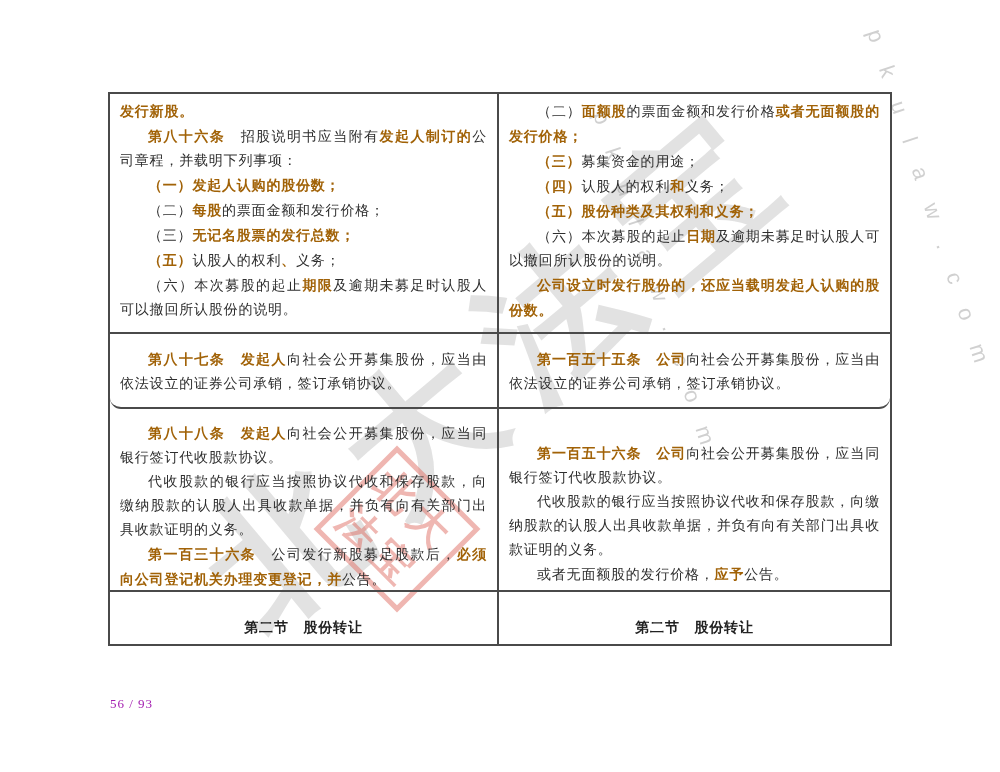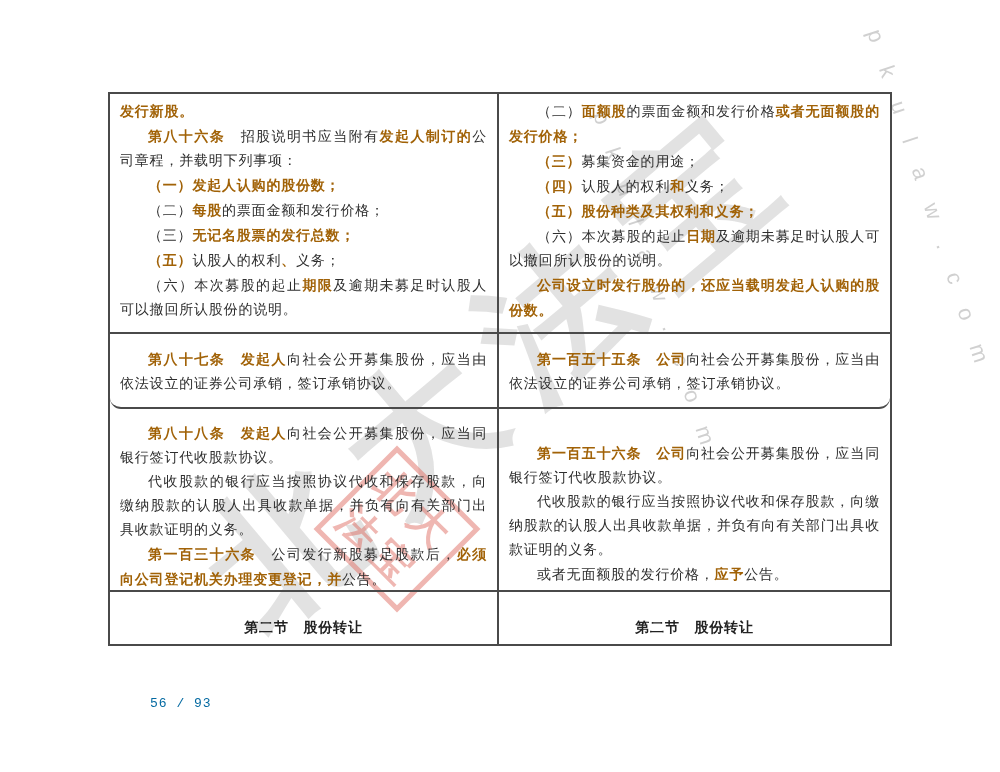--- a/index.html
+++ b/index.html
@@ -67,23 +67,22 @@
     font-family:"Liberation Sans","DejaVu Sans",sans-serif;
   }
   .seg-bold{
     color:#222222;font-weight:bold;
     font-family:"Liberation Sans","DejaVu Sans",sans-serif;
   }
 
   
   .page-number{
     position:absolute;left:110px;top:696px;z-index:2;
-    font-size:13px;letter-spacing:1px;color:#0369a1;
-    font-family:Liberation Mono, monospace;
-    margin-left:40px;
+    font-size:13px;letter-spacing:1px;color:#a21caf;
+    font-family:Liberation Serif, serif;
   }
 </style>
 </head>
 <body>
 
 <div class="wm wm-calligraphy">北大法宝</div>
 <div class="wm wm-site wm-site-1">pkulaw.com</div>
 <div class="wm wm-site wm-site-2">pkulaw.com</div>
 <div class="wm wm-seal">
   <div class="wm-seal-text">北大法宝</div>

